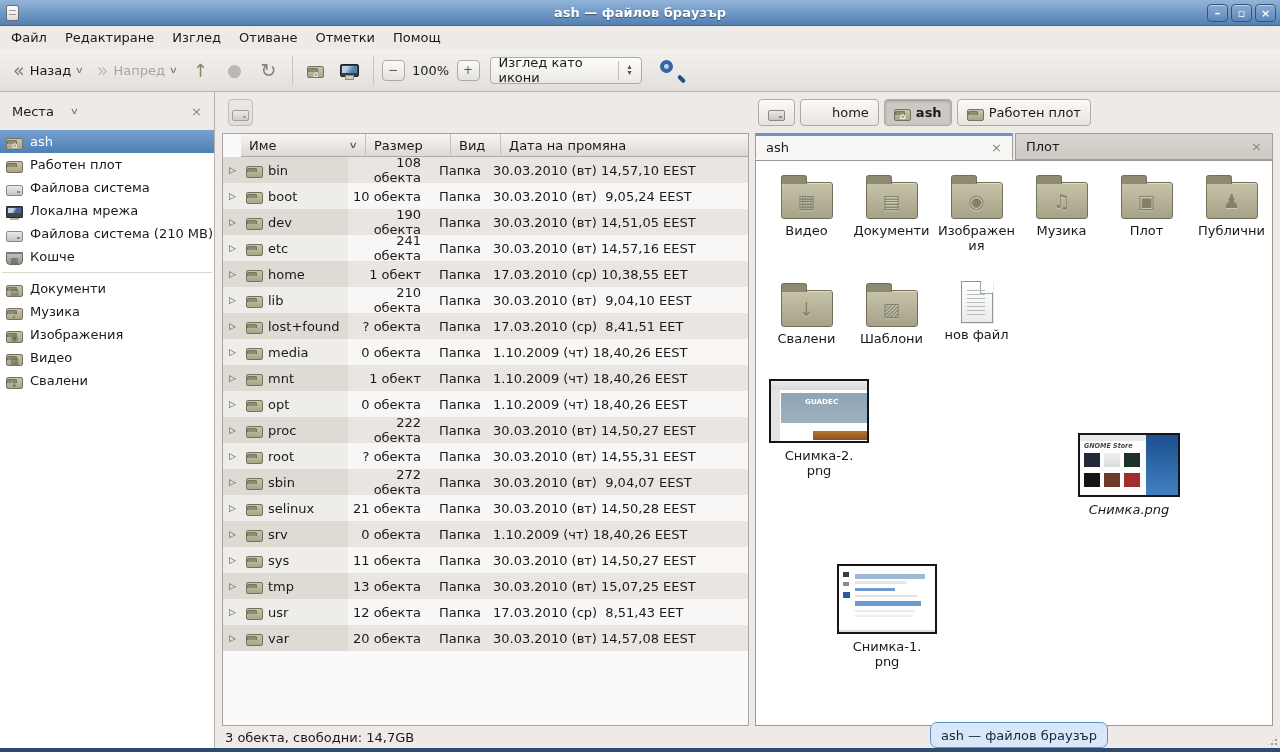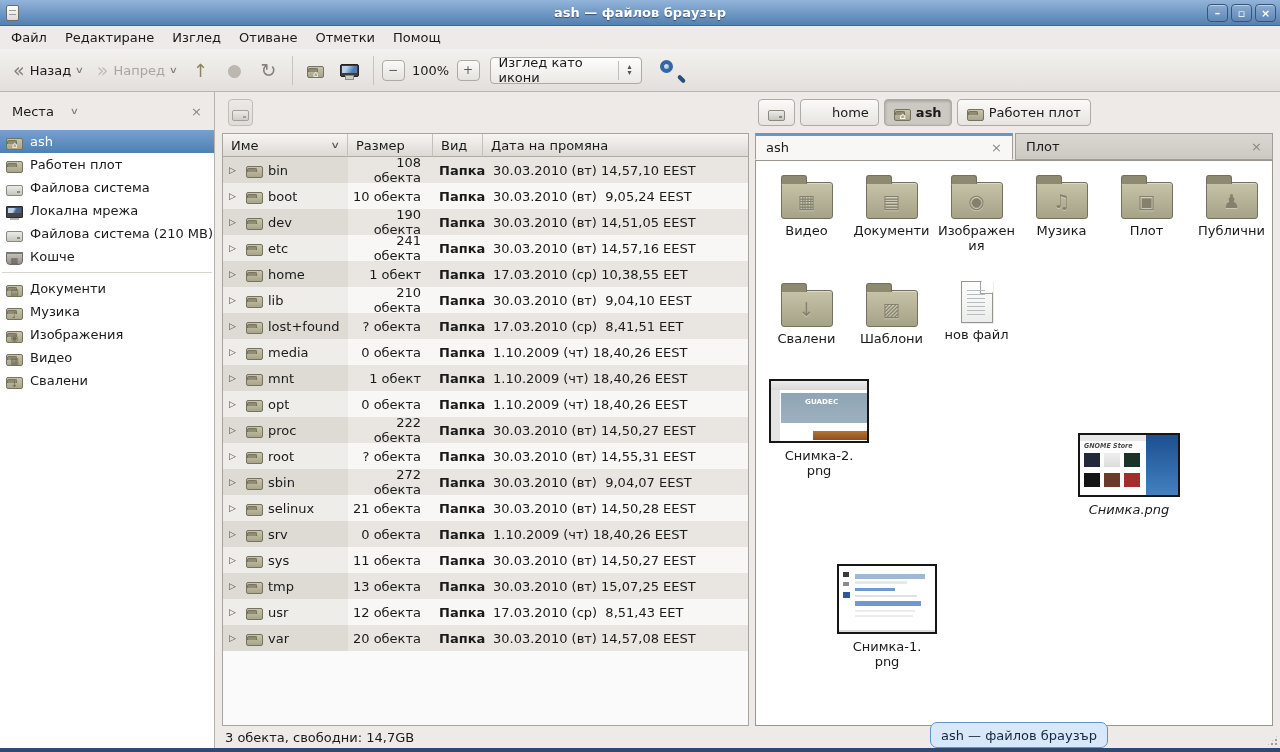--- a/index.html
+++ b/index.html
@@ -115,38 +115,38 @@
   .split2 { position:absolute; left:749px; top:0; width:6px; bottom:0; }
 
   
   .midpane { position:absolute; left:222px; width:527px; top:0; bottom:0; }
   .mid-top { height:41px; position:relative; }
   .mini-path-btn { position:absolute; left:6px; top:7px; width:25px; height:27px;
     border:1px solid #b3afa9; border-radius:4px; background:linear-gradient(#eceae6,#dcd8d3);
     display:flex; align-items:center; justify-content:center; opacity:.75; }
   .tree { position:absolute; left:0; right:0; top:41px; bottom:22px; background:#fbfafa;
     border:1px solid #a8a49e; overflow:hidden; }
-  .thead { display:flex; height:23px; }
+  .thead { display:flex; height:23px;margin-left:18px; }
   .th { background:linear-gradient(#f7f5f3,#ddd9d4); border-right:1px solid #c4c0ba;
     border-bottom:1px solid #aeaaa4; display:flex; align-items:center; padding:0 8px; }
   .th-name { width:125px; }
   .th-size { width:85px; }
   .th-kind { width:50px; }
   .th-date { flex:1; border-right:none; }
   .sort-ind { margin-left:auto; font-size:9px; color:#55524d; transform:scaleX(1.5); }
   .trow { display:flex; height:26px; align-items:center; }
   .trow:nth-child(odd)  { background:#e9e6e2; }
   .trow:nth-child(even) { background:#f8f7f5; }
   .cell-name { width:125px; height:100%; display:flex; align-items:center; gap:5px;
     padding-left:6px; }
   .trow:nth-child(odd)  .cell-name { background:#dedbd5; }
   .trow:nth-child(even) .cell-name { background:#efede9; }
   .expander { width:12px; font-size:9px; color:#4c4a46; flex:none; }
   .cell-size { width:85px; text-align:right; padding-right:12px; }
-  .cell-kind { width:50px; padding-left:6px;font-weight:bold; }
+  .cell-kind { width:50px; padding-left:6px; }
   .cell-date { flex:1; padding-left:10px; white-space:pre; }
   .mid-status { position:absolute; left:0; right:0; bottom:0; height:22px; background:#edeae7;
     display:flex; align-items:center; padding-left:3px; }
 
   
   .rightpane { position:absolute; left:755px; right:7px; top:0; bottom:0; }
   .path-strip { height:41px; display:flex; align-items:center; gap:5px; padding-left:3px; }
   .pbtn { height:27px; border:1px solid #aeaaa4; border-radius:4px; display:flex;
     align-items:center; gap:5px; padding:0 9px; background:linear-gradient(#fbfaf9,#e7e4e0); }
   .pbtn .lbl:empty { display:none; }

